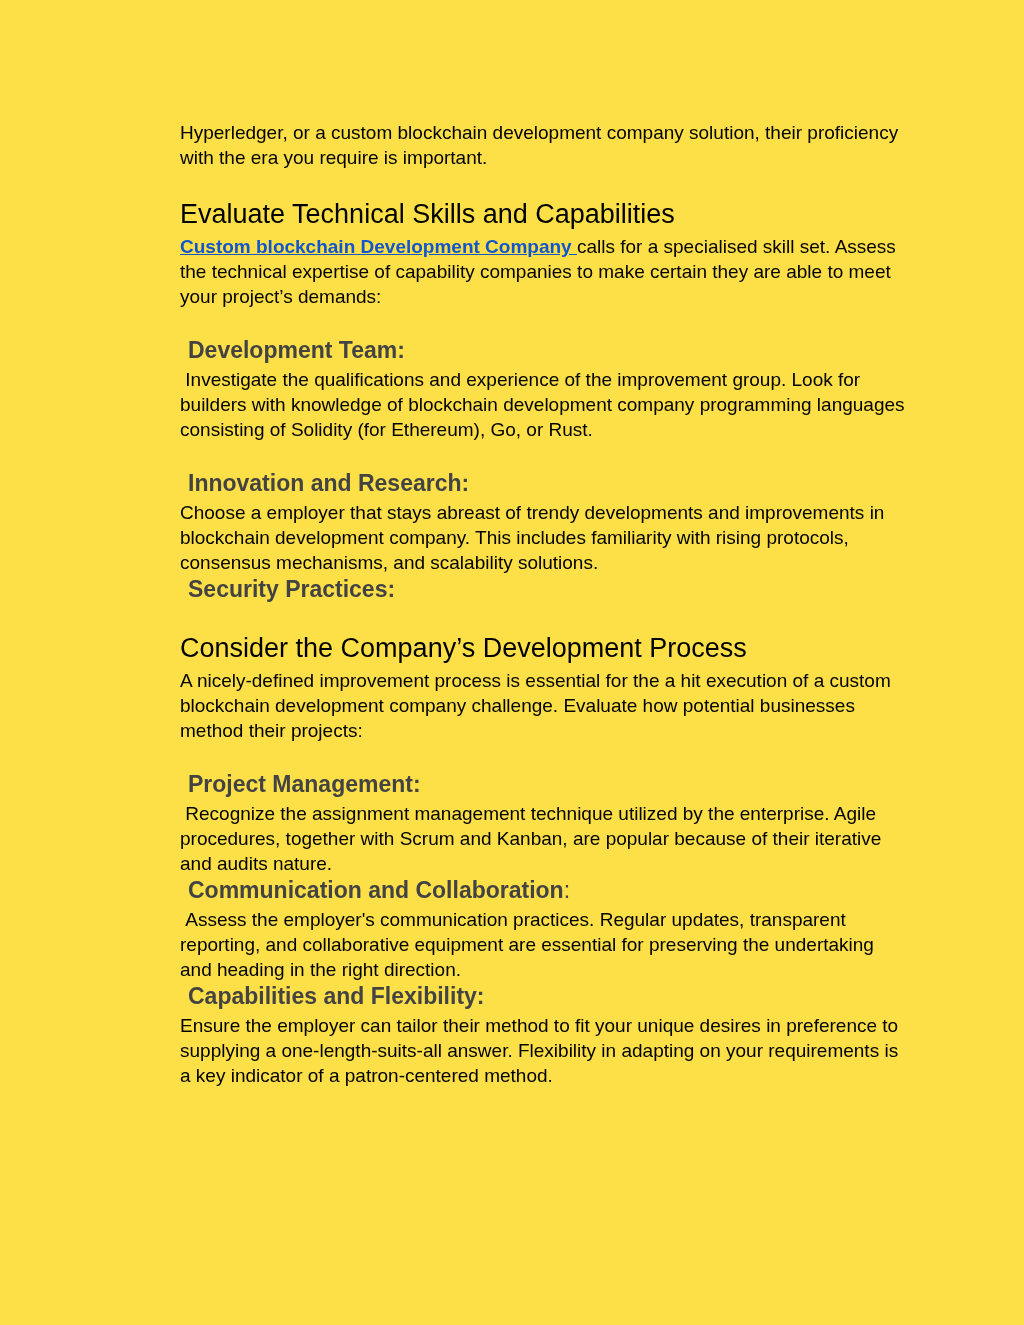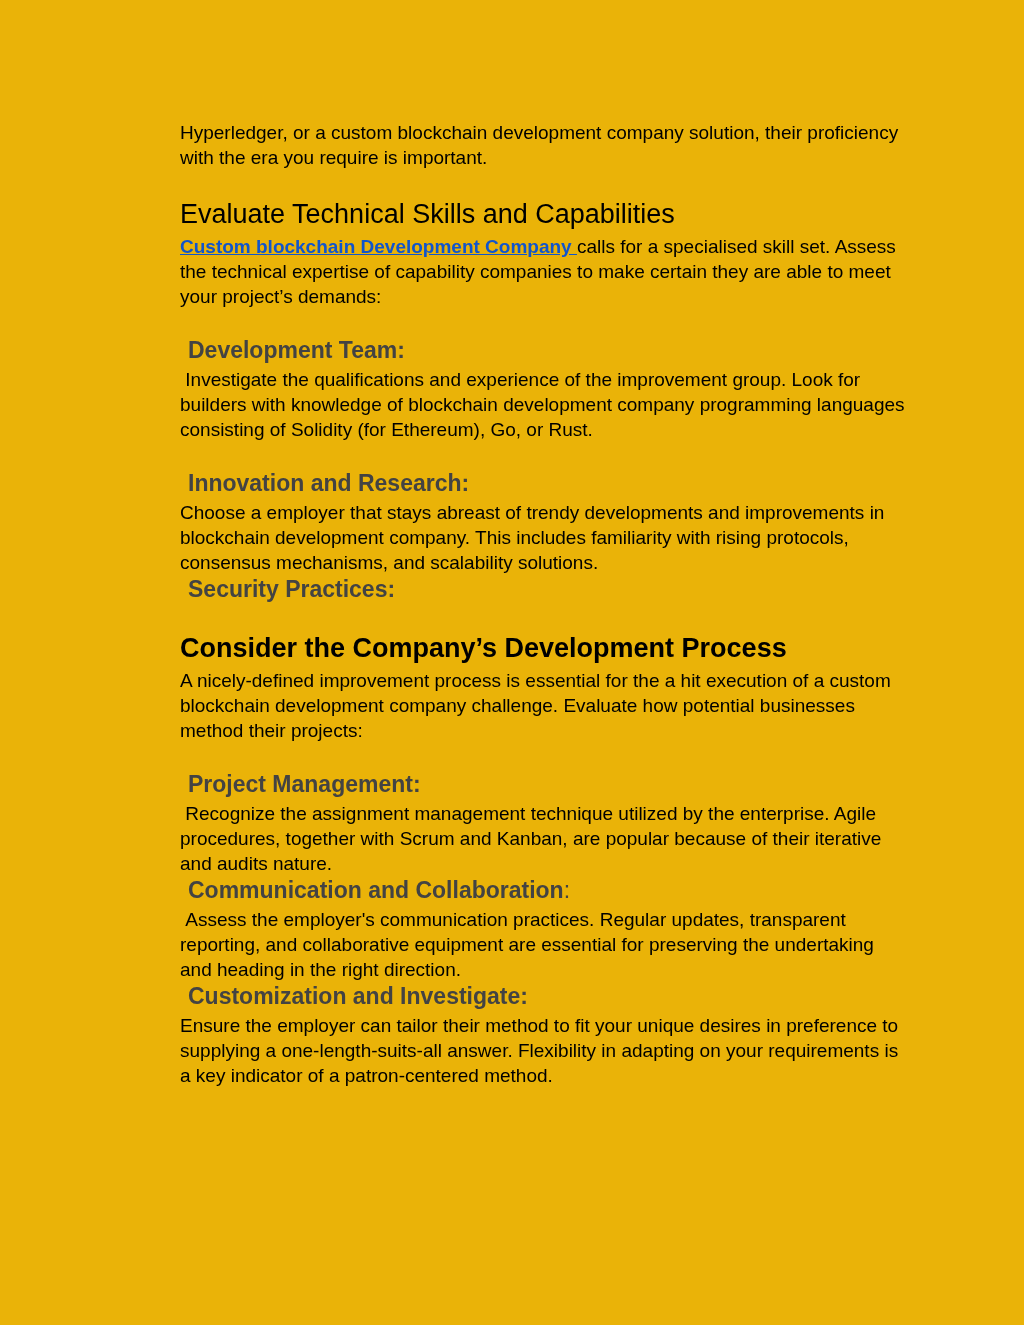--- a/index.html
+++ b/index.html
@@ -1,20 +1,20 @@
 <!DOCTYPE html>
 <html><head>
 <meta charset="utf-8">
 <style>
   html, body { margin: 0; padding: 0; background: #ffffff; }
   .page {
     position: relative;
     width: 1024px;
     height: 1325px;
-    background: #eab308;
+    background: #fde047;
     font-family: "Liberation Sans", "DejaVu Sans", sans-serif;
     color: #000000;
     overflow: hidden;
   }
   .content {
     position: absolute;
     left: 180px;
     top: 120px;
     width: 728px;
   }
@@ -25,21 +25,21 @@
     color: #000000;
     white-space: pre-wrap;
   }
   .h2 {
     font-size: 27px;
     line-height: 35px;
     font-weight: 400;
     color: #000000;
     margin: 27px 0 2px 0;
   }
-  .h2.bold-heading { font-weight: 700; }
+  .h2.bold-heading { font-weight: 400; }
   .h3 {
     font-size: 23px;
     line-height: 29px;
     font-weight: 700;
     color: #434343;
     margin: 27px 0 2px 8px;
   }
   .h3.flush { margin-top: 0; }
   .doc-link {
     color: #1155cc;
@@ -77,18 +77,18 @@
     <p class="body-text">A nicely-defined improvement process is essential for the a hit execution of a custom blockchain development company challenge. Evaluate how potential businesses method their projects:</p>
 
     <h3 class="h3">Project Management:</h3>
 
     <p class="body-text"> Recognize the assignment management technique utilized by the enterprise. Agile procedures, together with Scrum and Kanban, are popular because of their iterative and audits nature.</p>
 
     <h3 class="h3 flush"><span>Communication and Collaboration</span><span class="colon-regular">:</span></h3>
 
     <p class="body-text"> Assess the employer's communication practices. Regular updates, transparent reporting, and collaborative equipment are essential for preserving the undertaking and heading in the right direction.</p>
 
-    <h3 class="h3 flush">Customization and Investigate:</h3>
+    <h3 class="h3 flush">Capabilities and Flexibility:</h3>
 
     <p class="body-text">Ensure the employer can tailor their method to fit your unique desires in preference to supplying a one-length-suits-all answer. Flexibility in adapting on your requirements is a key indicator of a patron-centered method.</p>
 
   </div>
 </div>
 
 </body></html>

